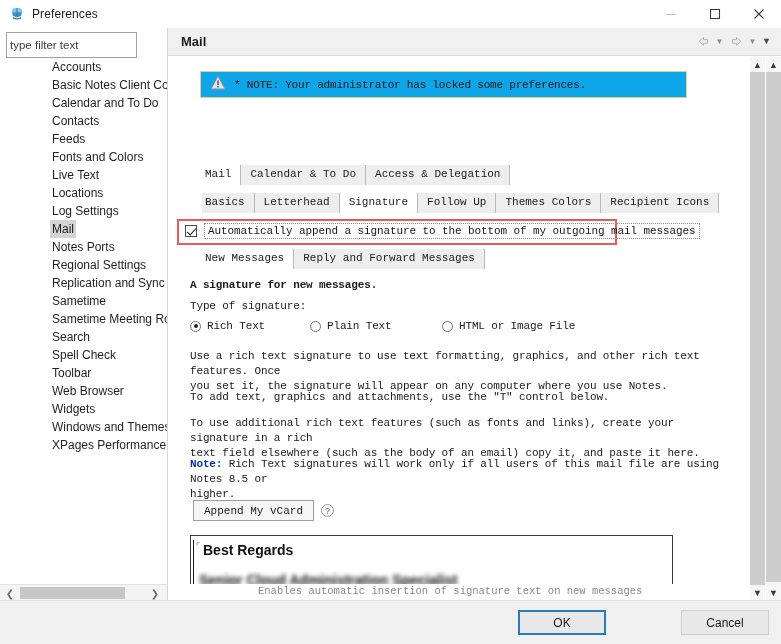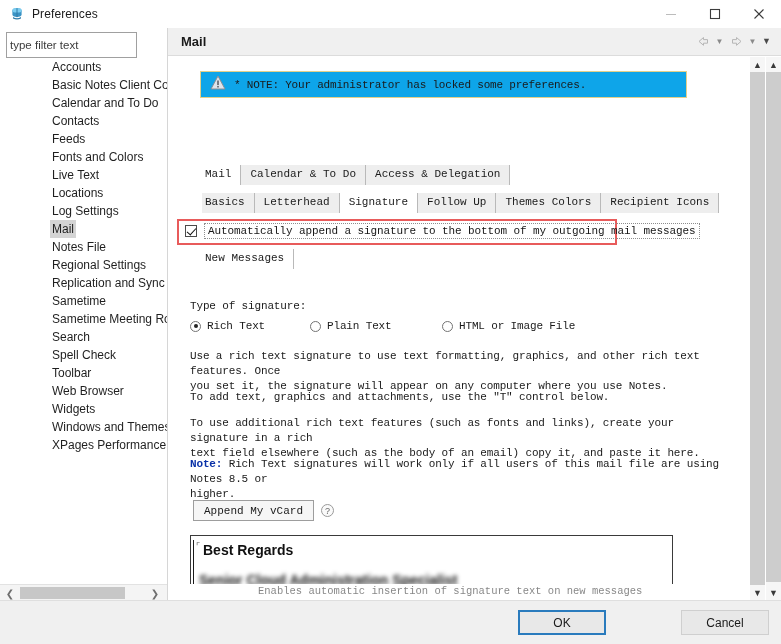--- a/index.html
+++ b/index.html
@@ -404,21 +404,21 @@
           <div class="tree-item"><span class="lbl">Accounts</span></div>
           <div class="tree-item"><span class="lbl">Basic Notes Client Configur</span></div>
           <div class="tree-item"><span class="lbl">Calendar and To Do</span></div>
           <div class="tree-item"><span class="lbl">Contacts</span></div>
           <div class="tree-item"><span class="lbl">Feeds</span></div>
           <div class="tree-item"><span class="lbl">Fonts and Colors</span></div>
           <div class="tree-item"><span class="lbl">Live Text</span></div>
           <div class="tree-item"><span class="lbl">Locations</span></div>
           <div class="tree-item"><span class="lbl">Log Settings</span></div>
           <div class="tree-item selected"><span class="lbl">Mail</span></div>
-          <div class="tree-item"><span class="lbl">Notes File</span></div>
+          <div class="tree-item"><span class="lbl">Notes Ports</span></div>
           <div class="tree-item"><span class="lbl">Regional Settings</span></div>
           <div class="tree-item"><span class="lbl">Replication and Sync</span></div>
           <div class="tree-item"><span class="lbl">Sametime</span></div>
           <div class="tree-item"><span class="lbl">Sametime Meeting Room</span></div>
           <div class="tree-item"><span class="lbl">Search</span></div>
           <div class="tree-item"><span class="lbl">Spell Check</span></div>
           <div class="tree-item"><span class="lbl">Toolbar</span></div>
           <div class="tree-item"><span class="lbl">Web Browser</span></div>
           <div class="tree-item"><span class="lbl">Widgets</span></div>
           <div class="tree-item"><span class="lbl">Windows and Themes</span></div>
@@ -483,22 +483,24 @@
             </div>
 
           <div class="cb-highlight"></div>
           <div class="cb-row">
             <span class="cbox"></span>
             <span class="cb-label">Automatically append a signature to the bottom of my outgoing mail messages</span>
           </div>
 
           <div class="tabrow tabrow3" id="message-tabs">
               <div class="tab active first">New Messages</div>
+              <div class="tab inactive">Reply and Forward Messages</div>
             </div>
 
+          <div class="mono sec-title">A signature for new messages.</div>
           <div class="mono type-label">Type of signature:</div>
 
           <div class="radio-row">
             <label class="radio-opt o1">
               <span class="rbox checked"></span>
               <span class="mono">Rich Text</span>
             </label>
             <label class="radio-opt o2">
               <span class="rbox"></span>
               <span class="mono">Plain Text</span>

